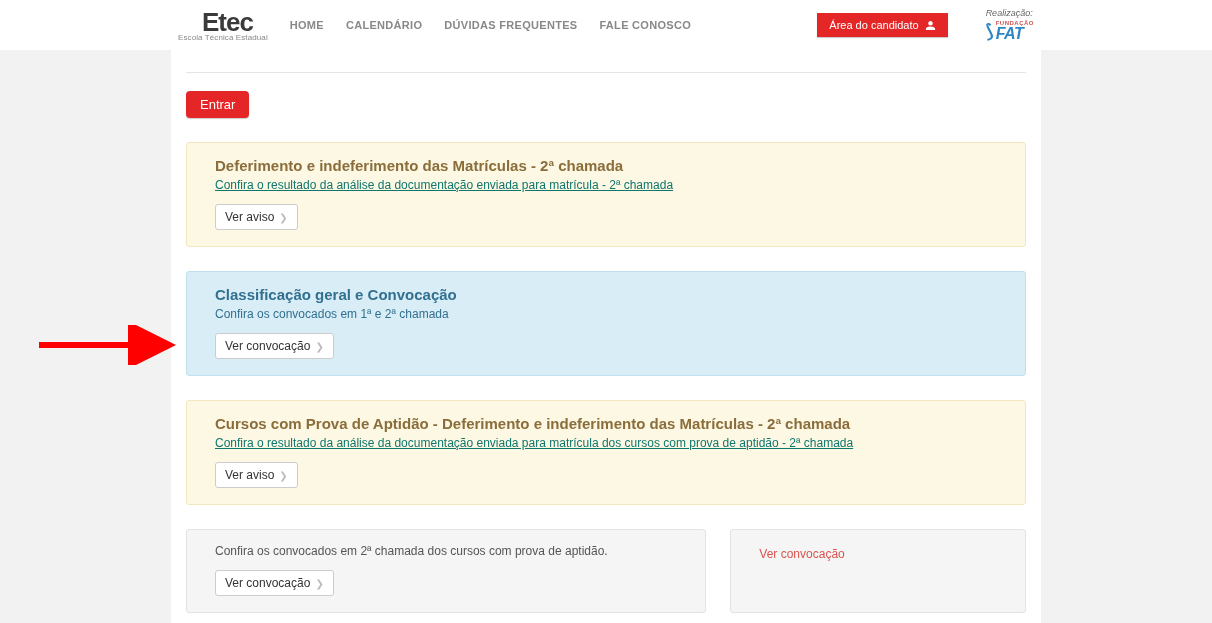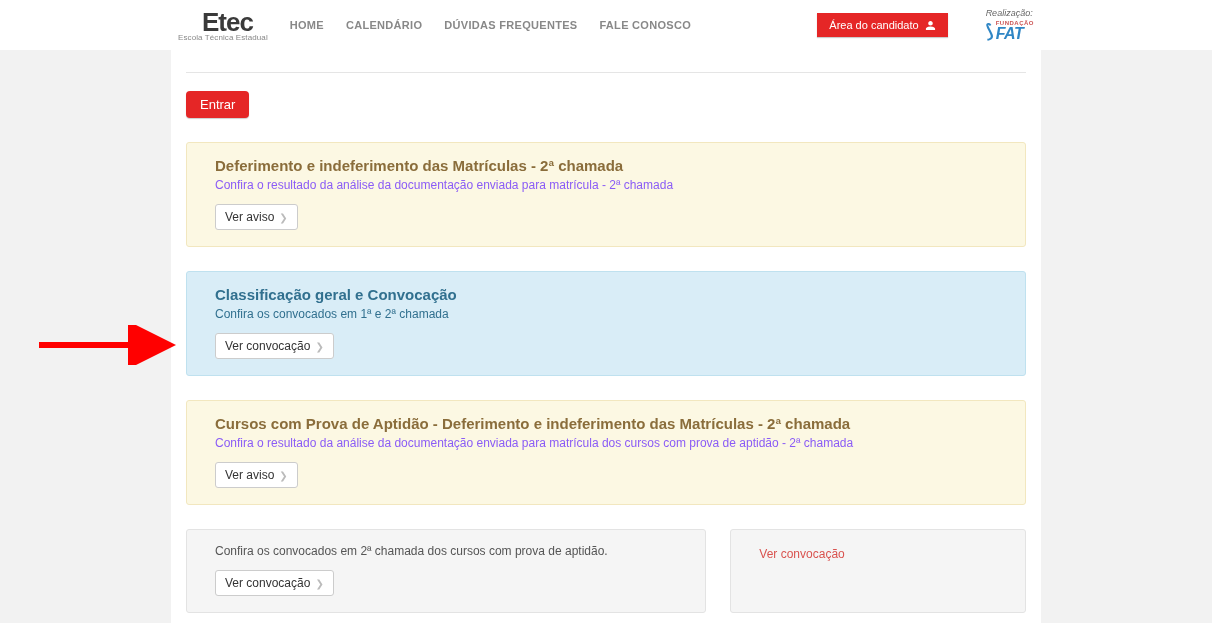--- a/index.html
+++ b/index.html
@@ -70,21 +70,21 @@
       margin-top: 24px;
     }
     .panel-yellow { background: #fcf8e3; border: 1px solid #f2e7bf; }
     .panel-blue   { background: #d9edf7; border: 1px solid #bfe1ef; }
     .panel-gray   { background: #f5f5f5; border: 1px solid #e3e3e3; }
     .panel h3 { font-size: 15px; margin-bottom: 4px; }
     .panel-yellow h3 { color: #8a6d3b; }
     .panel-blue   h3 { color: #31708f; }
     .panel-gray   h3 { color: #333; }
     .panel p { font-size: 12px; color: #555; margin-bottom: 12px; }
-    .panel-yellow p { color: #8b5cf6; }
+    .panel-yellow p { color: #0f766e; text-decoration: underline; }
     .panel-blue   p { color: #31708f; }
     .panel-gray .red-link { color: #d9534f; font-size: 12px; text-decoration: none; cursor: pointer; }
     .small-btn {
       background: #fff;
       border: 1px solid #ccc;
       padding: 5px 9px;
       font-size: 12px;
       border-radius: 3px;
       cursor: pointer;
       display: inline-flex;

